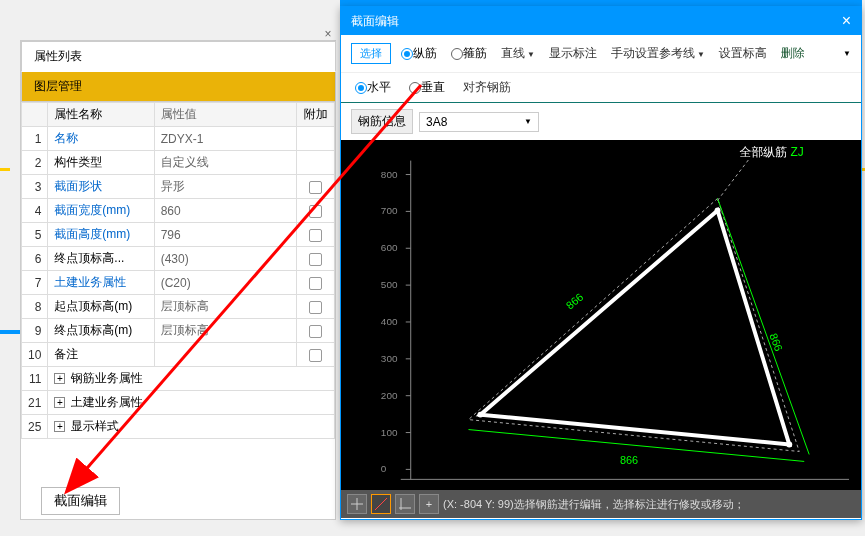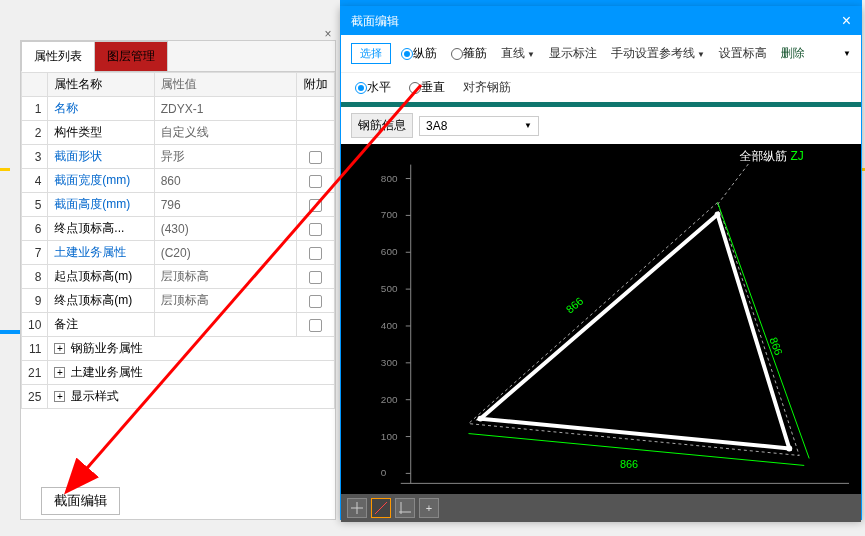--- a/index.html
+++ b/index.html
@@ -1,22 +1,22 @@
 <!DOCTYPE html>
 <html><head>
   <meta charset="utf-8">
   <style>
     * { box-sizing: border-box; margin: 0; padding: 0; }
     body { font-family: "Microsoft YaHei", sans-serif; font-size: 12px; background: #f0f0f0; width: 865px; height: 536px; position: relative; overflow: hidden; }
 
     
     .left-panel { position: absolute; left: 20px; top: 40px; width: 316px; height: 480px; background: #fff; border: 1px solid #ccc; }
     .panel-close { position: absolute; right: 0; top: -14px; width: 14px; height: 14px; text-align: center; cursor: pointer; color: #666; }
-    .tabs { display: flex; background: #f5f5f5; border-bottom: 1px solid #ccc; }
-    .tab { padding: 6px 12px; border: 1px solid #ccc; border-bottom: none; background: #b91c1c; margin-right: -1px; cursor: pointer; }
+    .tabs { display: flex; background: #f5f5f5; border-bottom: 1px solid #ccc; flex-direction: column; }
+    .tab { padding: 6px 12px; border: 1px solid #ccc; border-bottom: none; background: #eab308; margin-right: -1px; cursor: pointer; }
     .tab.active { background: #fff; border-bottom: 1px solid #fff; position: relative; z-index: 1; margin-bottom: -1px; }
     
     .table { width: 100%; border-collapse: collapse; }
     .table th, .table td { border: 1px solid #ddd; padding: 3px 6px; height: 20px; font-weight: normal; }
     .table th { background: #f5f5f5; text-align: left; }
     .table .num-col { width: 26px; text-align: right; color: #333; }
     .table .name-col { width: 108px; }
     .table .val-col { width: 145px; color: #666; }
     .table .add-col { width: 38px; text-align: center; }
     .link-cell { color: #0066cc; }
@@ -32,21 +32,21 @@
     
     .toolbar { padding: 8px 10px; display: flex; align-items: center; gap: 6px; border-bottom: 1px solid #eee; }
     .sel-btn { border: 1px solid #0096ff; color: #0096ff; padding: 2px 8px; font-size: 11px; }
     .radio { display: inline-flex; align-items: center; gap: 0; margin: 0 4px; }
     .radio-circle { width: 12px; height: 12px; border-radius: 50%; border: 1px solid #666; display: inline-block; position: relative; }
     .radio-circle.checked { border-color: #0096ff; }
     .radio-circle.checked::after { content: ''; width: 6px; height: 6px; background: #0096ff; border-radius: 50%; position: absolute; top: 2px; left: 2px; }
     .tb-item { color: #333; margin: 0 4px; }
     .chev { font-size: 8px; margin-left: 2px; }
     
-    .toolbar2 { padding: 6px 10px; display: flex; align-items: center; gap: 10px; border-bottom: 5px solid #0f766e; }
+    .toolbar2 { padding: 6px 10px; display: flex; align-items: center; gap: 10px; border-bottom: 1px solid #0f766e; }
     
     .info-line { padding: 6px 10px; display: flex; align-items: center; gap: 6px; }
     .info-label { background: #eee; padding: 3px 6px; border: 1px solid #ccc; }
     .info-select { border: 1px solid #ccc; padding: 2px 6px; width: 120px; display: flex; justify-content: space-between; align-items: center; }
     
     .canvas-area { background: #000; height: 350px; position: relative; margin: 0; }
     .canvas-svg { width: 100%; height: 100%; }
     .ruler-text { fill: #888; font-size: 10px; font-family: Arial; }
     .axis-line { stroke: #888; stroke-width: 1; }
     .tri-white { stroke: #fff; stroke-width: 4; fill: none; }
@@ -272,20 +272,21 @@
           <line x1="0" y1="12" x2="12" y2="0" stroke="#f44"></line>
         </svg>
       </span>
     <span class="sb-icon">
         <svg width="12" height="12">
           <line x1="2" y1="0" x2="2" y2="12" stroke="#ccc"></line>
           <line x1="0" y1="10" x2="12" y2="10" stroke="#ccc"></line>
         </svg>
       </span>
     <span class="sb-icon">+</span>
+    <span>(X: -804 Y: 99)选择钢筋进行编辑，选择标注进行修改或移动；</span>
   </div>
 </div>
 
 <svg class="red-arrow" style="left:0; top:0;" width="865" height="536">
   <defs>
     <marker id="arrhead" markerWidth="12" markerHeight="10" refX="10" refY="5" orient="auto">
       <polygon points="0,0 12,5 0,10" fill="#ff0000"></polygon>
     </marker>
   </defs>
   <line x1="421" y1="85" x2="68" y2="490" stroke="#ff0000" stroke-width="3" marker-end="url(#arrhead)"></line>

